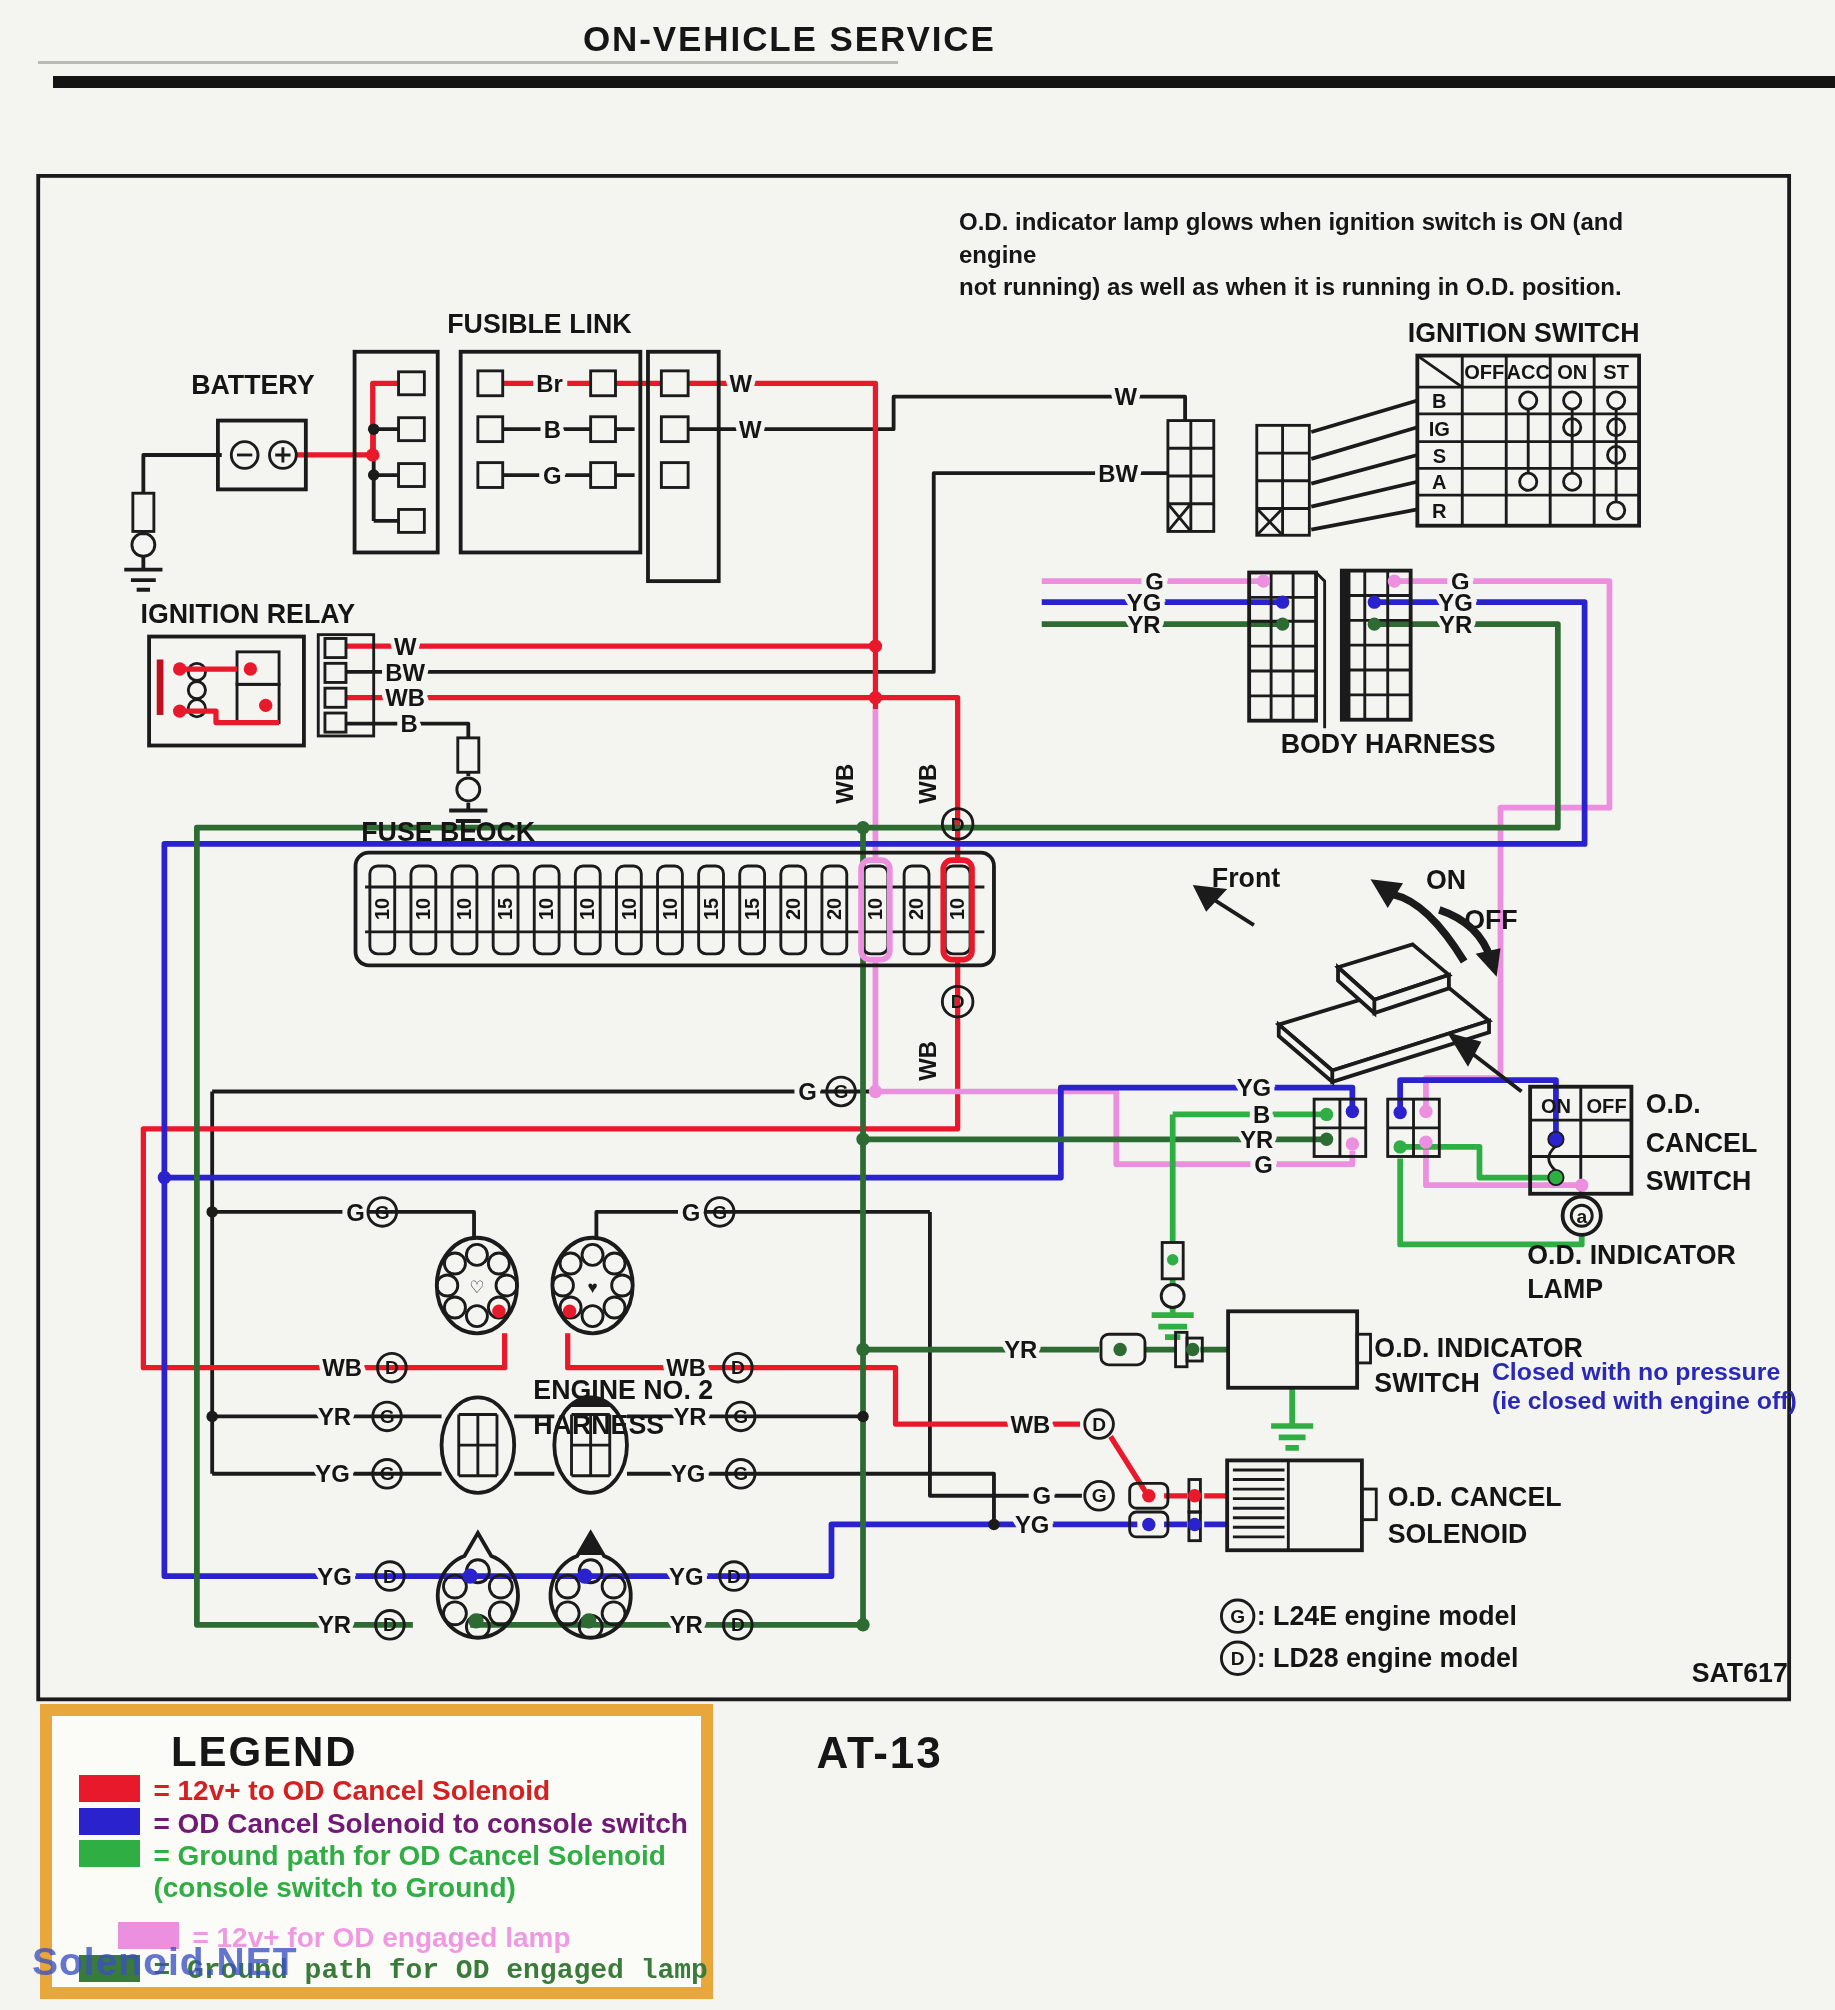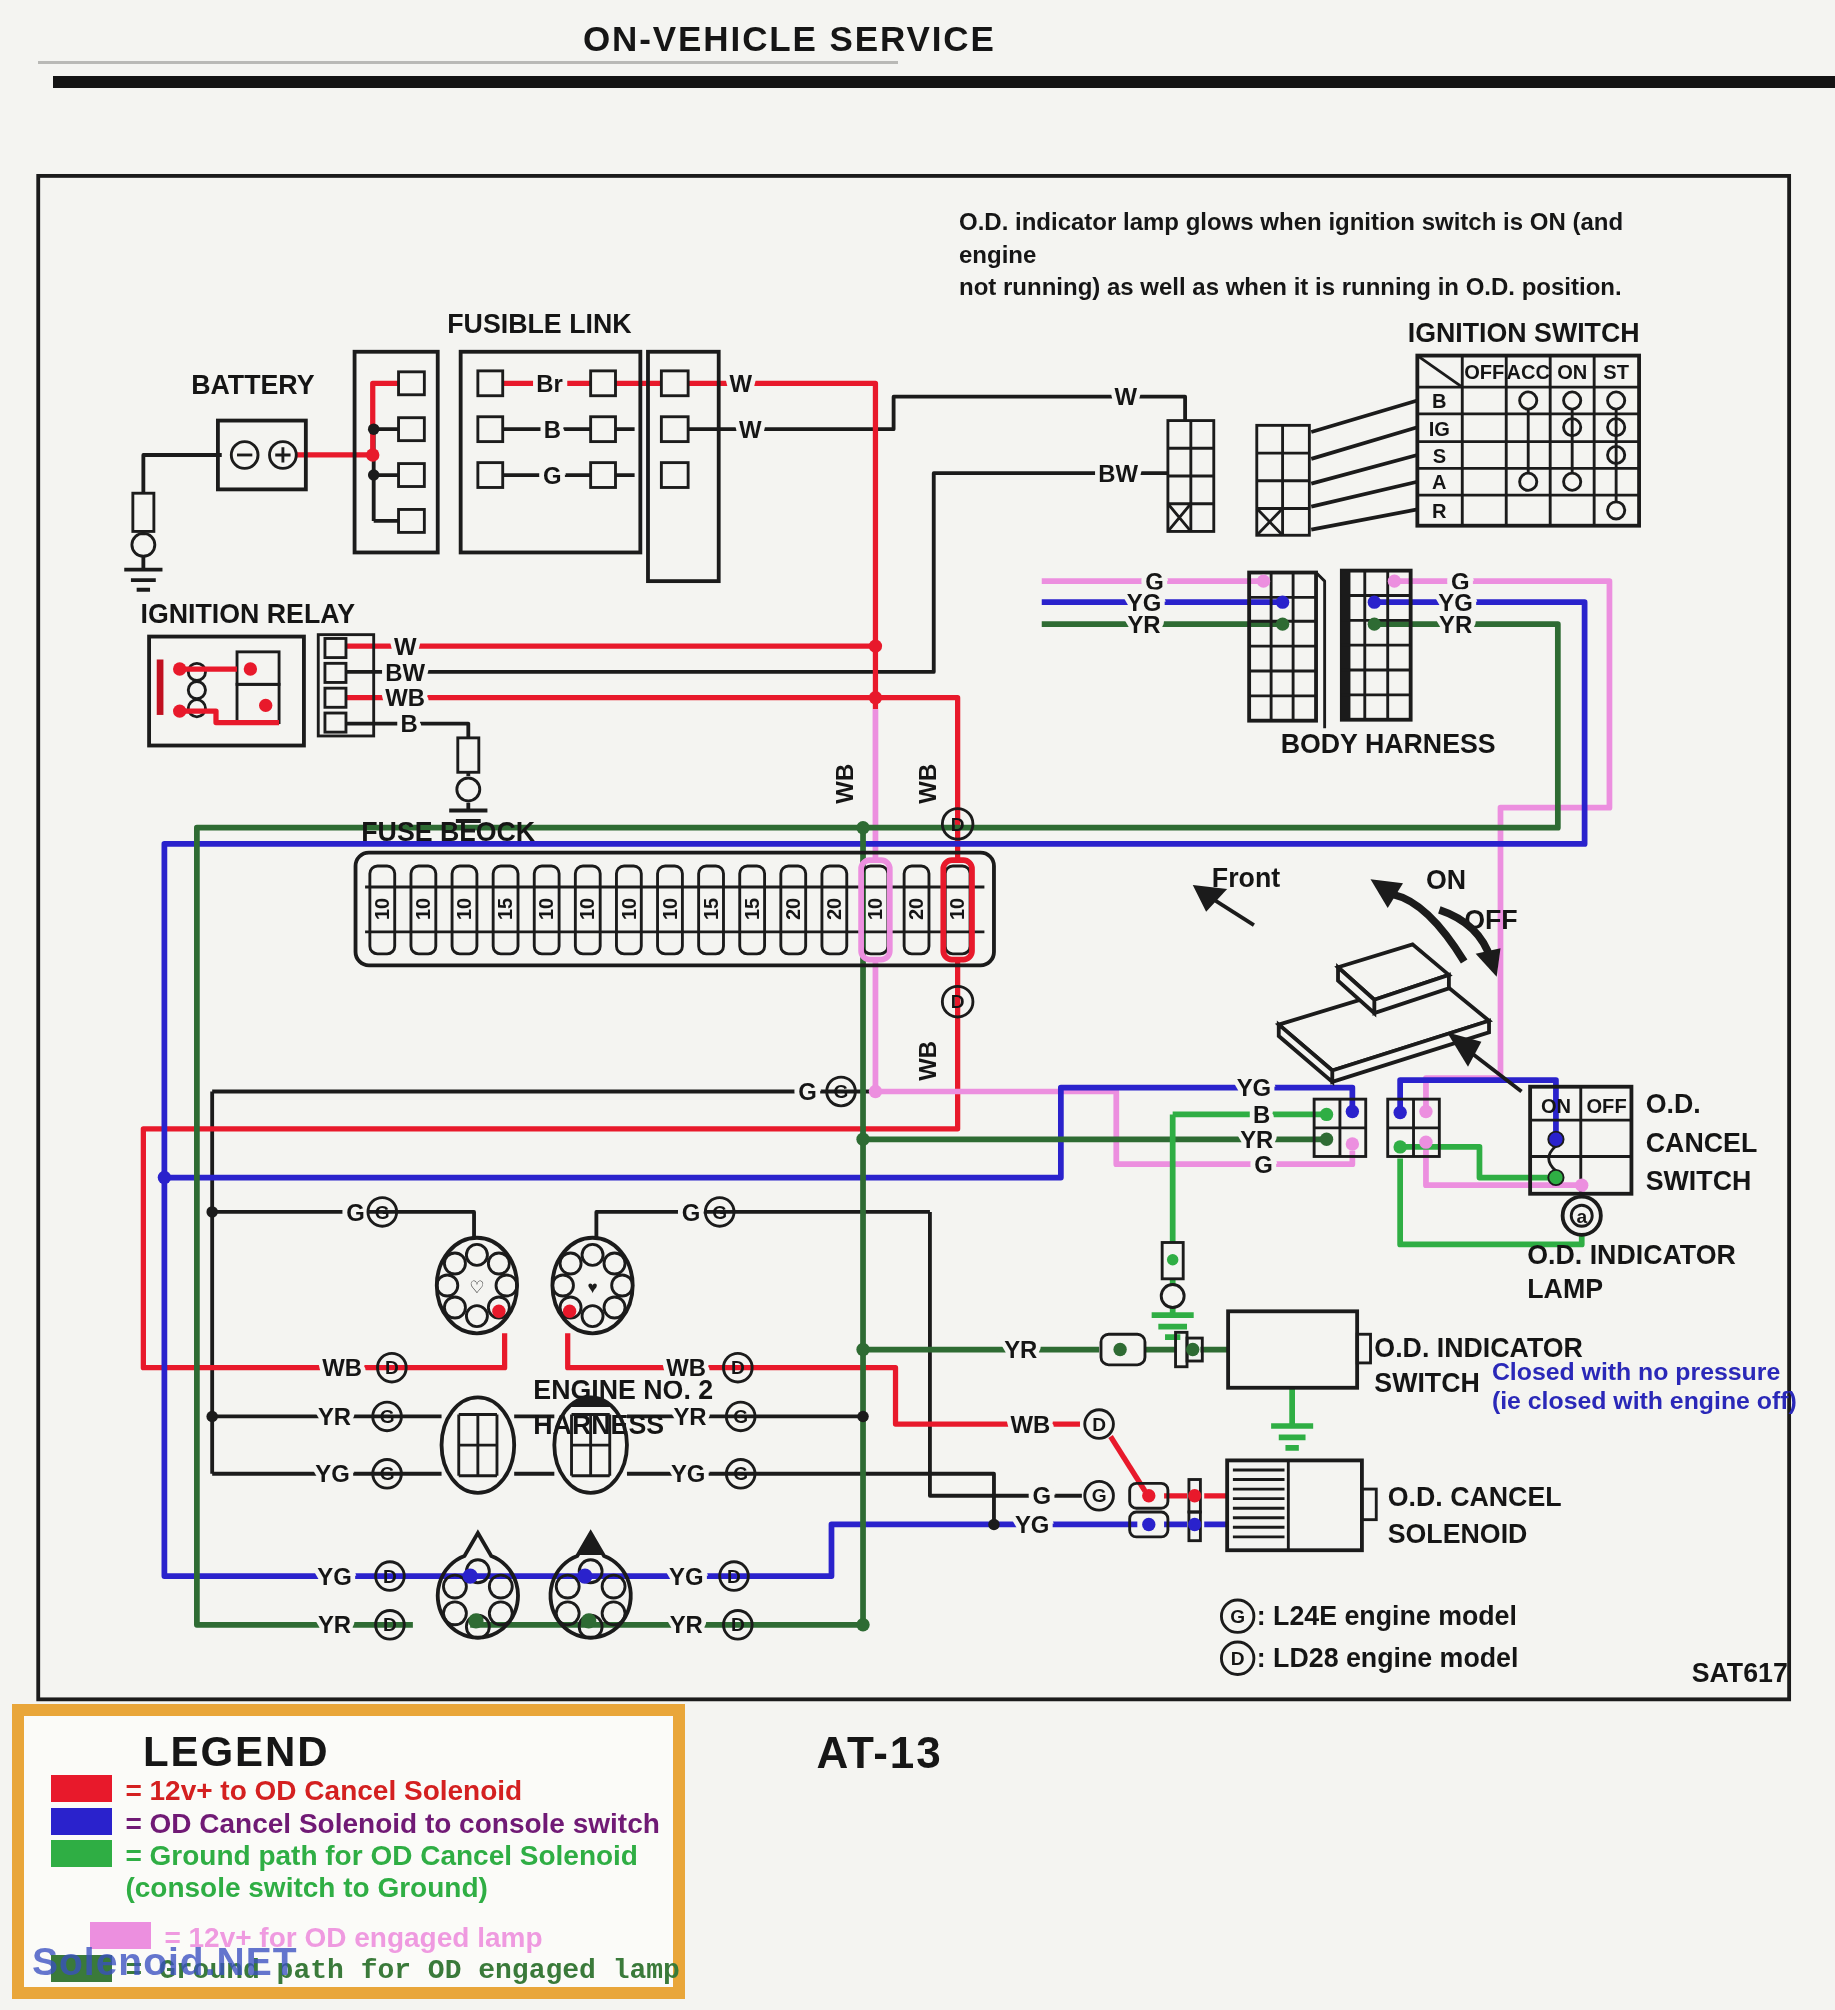--- a/index.html
+++ b/index.html
@@ -24,21 +24,21 @@
   .lg2{stroke:#2fae44;stroke-width:6;}
   .box{fill:none;stroke:#1b1b1b;stroke-width:4;}
   .box3{fill:none;stroke:#1b1b1b;stroke-width:3;}
   .lbl{font-size:25px;font-weight:bold;fill:#151515;text-anchor:middle;paint-order:stroke;stroke:#f4f4f1;stroke-width:10;}
   .clbl{font-size:28px;font-weight:bold;fill:#151515;text-anchor:start;}
   .slbl{font-size:21px;font-weight:bold;fill:#151515;text-anchor:middle;}
   .circlet{font-size:20px;font-weight:bold;fill:#151515;text-anchor:middle;}
   .fuseno{font-size:21px;font-weight:bold;fill:#151515;text-anchor:middle;}
   .bluenote{font-size:26px;font-weight:bold;fill:#2a28b8;text-anchor:start;}
   
-  .legend{left:12px;top:1704px;width:673px;height:295px;background:#fbfbf8;border:12.4px solid #e9a63a;box-sizing:border-box;}
+  .legend{left:40px;top:1704px;width:673px;height:295px;background:#fbfbf8;border:12.4px solid #e9a63a;box-sizing:border-box;}
   .lg-title{position:absolute;left:119px;top:11.5px;font-size:42px;font-weight:bold;letter-spacing:1.9px;}
   .lg-row{position:absolute;left:27px;display:flex;align-items:flex-start;}
   .sw{width:61px;height:27px;margin-right:13.4px;flex:none;}
   .lg-text{font-size:28px;font-weight:bold;line-height:32px;white-space:nowrap;}
   .t-red{color:#d42020;} .t-blue{color:#701a75;} .t-green{color:#2fae44;} .t-pink{color:#ef9ae0;} .t-dgreen{color:#3a7a3a;font-family:Liberation Mono, monospace;}
   .watermark{left:32px;top:1940px;font-size:39px;font-weight:bold;color:rgba(58,80,192,0.78);letter-spacing:1px;}
 </style>
 </head>
 <body>
 

